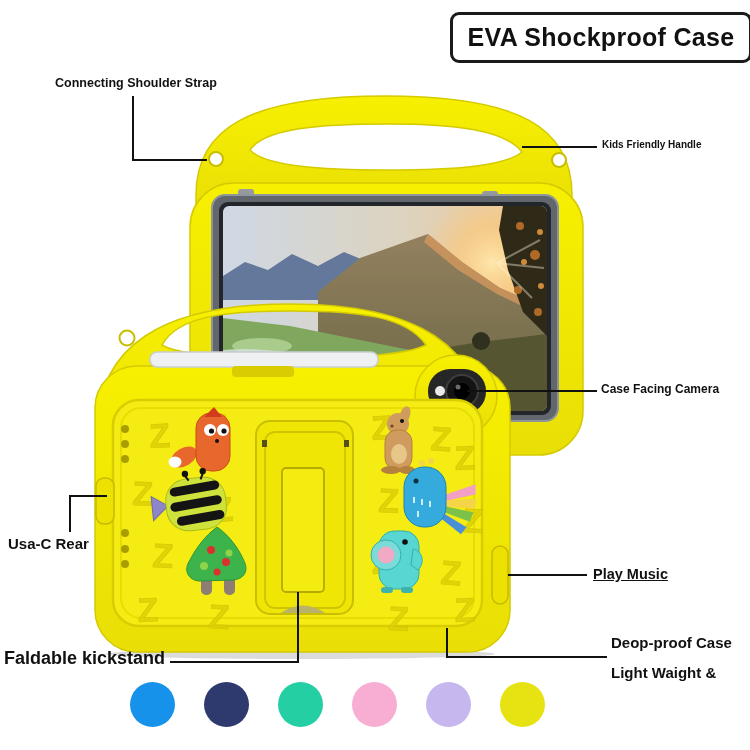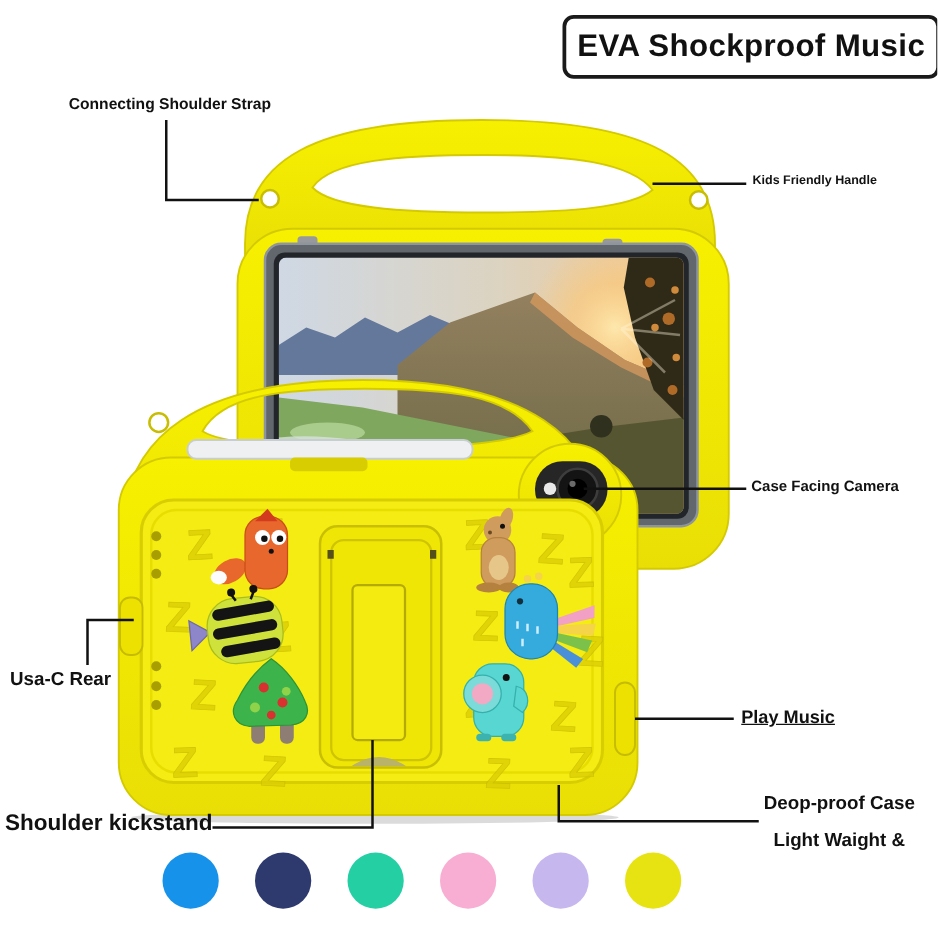--- a/index.html
+++ b/index.html
@@ -1,20 +1,20 @@
 <!DOCTYPE html>
 <html><head>
 <meta charset="utf-8">
 <style>
   html,body{margin:0;padding:0;background:#fff;}
   #stage{position:relative;width:750px;height:750px;background:#ffffff;overflow:hidden;
          font-family:"Liberation Sans",sans-serif;}
   #scene{position:absolute;left:0;top:0;}
   .lbl{position:absolute;font-weight:bold;color:#111;white-space:nowrap;
-       font-family:"Liberation Sans",sans-serif;line-height:1.15;text-align:center;}
+       font-family:"Liberation Sans",sans-serif;line-height:1.15;}
   #title-box{position:absolute;left:450px;top:12px;width:296px;height:45px;
        border:3px solid #1a1a1a;border-radius:9px;background:#fff;
        display:flex;align-items:center;justify-content:center;
        font-size:25px;font-weight:bold;color:#111;letter-spacing:.3px;}
   #lbl-strap{left:55px;top:76px;font-size:12.5px;}
   #lbl-handle{left:602px;top:139px;font-size:10px;}
   #lbl-camera{left:601px;top:383px;font-size:12px;}
   #lbl-usb{left:8px;top:535px;font-size:15px;}
   #lbl-music{left:593px;top:566px;font-size:14.5px;text-decoration:underline;}
   #lbl-kickstand{left:4px;top:648px;font-size:18px;}
@@ -246,28 +246,28 @@
     <line x1="522" y1="147" x2="597" y2="147"></line>
     <line x1="467" y1="391" x2="597" y2="391"></line>
     <polyline points="107,496 70,496 70,532"></polyline>
     <line x1="508" y1="575" x2="587" y2="575"></line>
     <polyline points="298,592 298,662 170,662"></polyline>
     <polyline points="447,628 447,657 607,657"></polyline>
   </g>
 </svg>
 
   <div id="title-box">
-    <span>EVA Shockproof Music</span>
+    <span>EVA Shockproof Case</span>
   </div>
   <div class="lbl" id="lbl-strap">Connecting Shoulder Strap</div>
   <div class="lbl" id="lbl-handle">Kids Friendly Handle</div>
   <div class="lbl" id="lbl-camera">Case Facing Camera</div>
   <div class="lbl" id="lbl-usb">Usa-C Rear</div>
   <div class="lbl" id="lbl-music">Play Music</div>
-  <div class="lbl" id="lbl-kickstand">Shoulder kickstand</div>
+  <div class="lbl" id="lbl-kickstand">Faldable kickstand</div>
   <div class="lbl" id="lbl-light">
     <div>Deop-proof Case</div>
     <div>Light Waight &amp;</div>
   </div>
 
   <div class="swatch" style="left: 130px; background: rgb(23, 146, 234);"></div>
   <div class="swatch" style="left: 204px; background: rgb(46, 58, 110);"></div>
   <div class="swatch" style="left: 278px; background: rgb(37, 207, 164);"></div>
   <div class="swatch" style="left: 352px; background: rgb(248, 174, 210);"></div>
   <div class="swatch" style="left: 426px; background: rgb(198, 183, 239);"></div>

